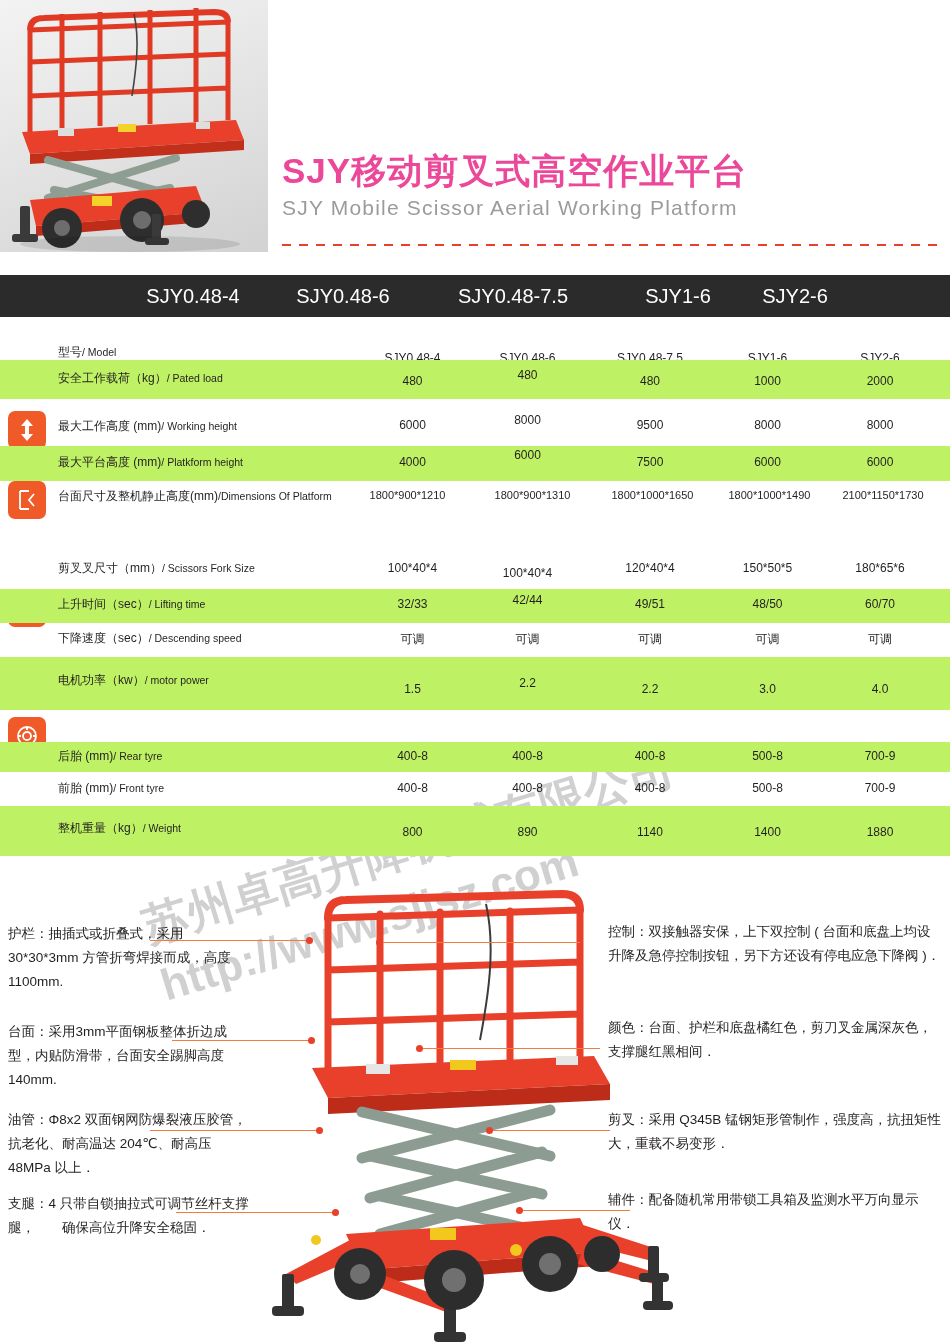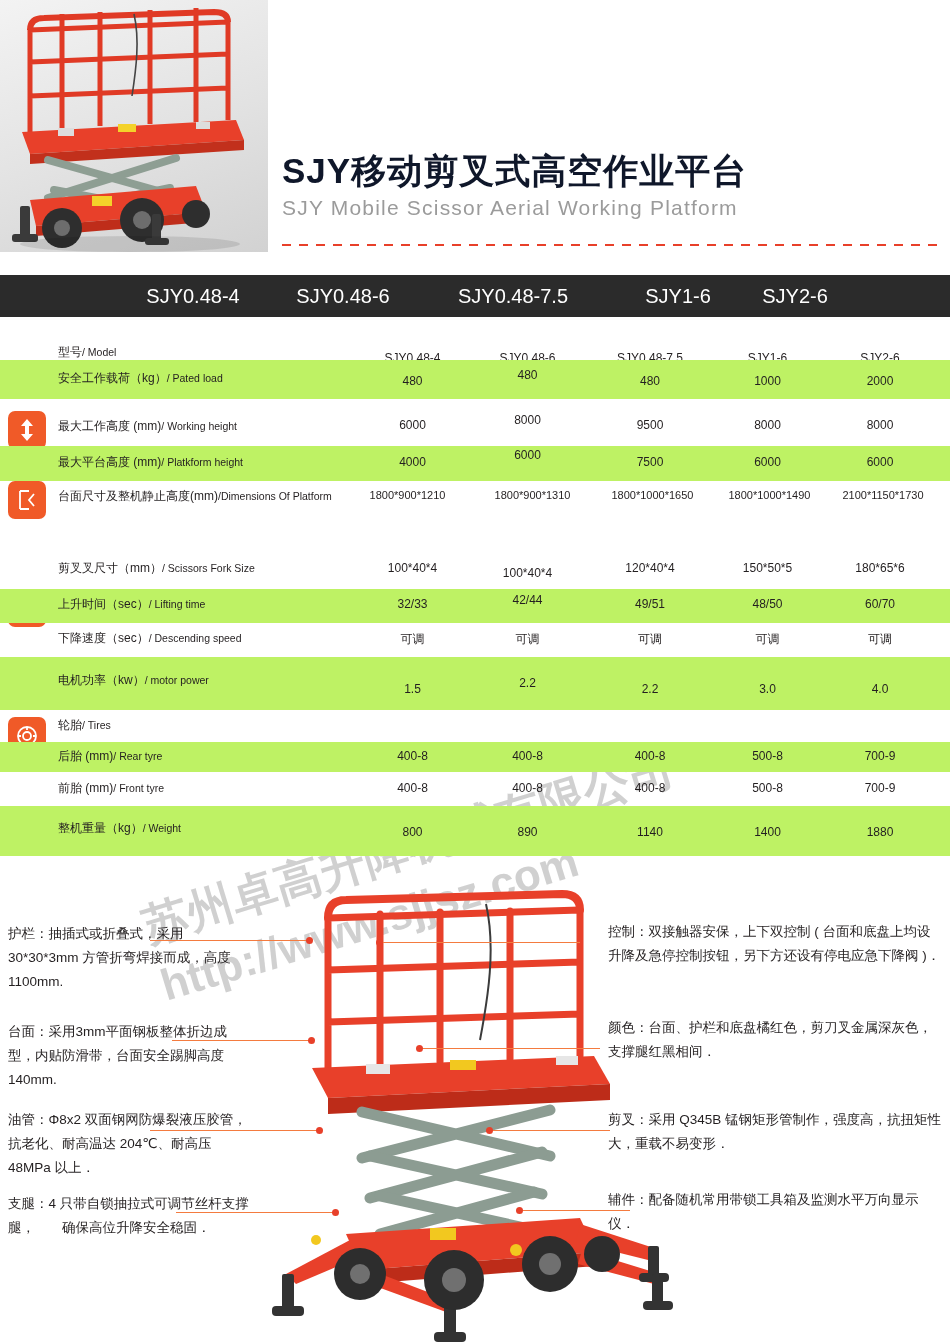--- a/index.html
+++ b/index.html
@@ -12,21 +12,21 @@
   
   .header{position:absolute;left:0;top:0;width:950px;height:258px;}
   .hero{
     position:absolute;left:0;top:0;width:268px;height:252px;
     background:linear-gradient(160deg,#f3f3f3 0%,#e2e2e2 55%,#d2d2d2 100%);
     overflow:hidden;
   }
   .hero svg{position:absolute;left:0;top:0;}
   .title-wrap{position:absolute;left:282px;top:150px;width:660px;}
   .title-cn{
-    font-size:35px;font-weight:bold;color:#0f172a;letter-spacing:1px;
+    font-size:35px;font-weight:bold;color:#ec4899;letter-spacing:1px;
     line-height:42px;white-space:nowrap;
   }
   .title-en{
     font-size:21px;color:#9b9b9b;letter-spacing:1.2px;line-height:28px;
     margin-top:2px;white-space:nowrap;
   }
   .dash-line{
     position:absolute;left:282px;top:244px;width:660px;height:2px;
     background:repeating-linear-gradient(to right,#e8402a 0 9px,rgba(0,0,0,0) 9px 17px);
   }
@@ -294,25 +294,20 @@
     <div class="label" style="top:16px;">
       <span class="cn">电机功率（kw）</span><span class="en">/ motor power</span>
     </div>
     <div class="val" style="left:355px;width:115px;top:25px;">1.5</div>
     <div class="val" style="left:470px;width:115px;top:19px;">2.2</div>
     <div class="val" style="left:585px;width:130px;top:25px;">2.2</div>
     <div class="val" style="left:715px;width:105px;top:25px;">3.0</div>
     <div class="val" style="left:820px;width:120px;top:25px;">4.0</div>
   </div>
 
-  <div class="row" style="top:393px;height:32px;">
-    <div class="label" style="top:8px;">
-      <span class="cn">轮胎</span><span class="en">/ Tires</span>
-    </div>
-  </div>
 
   <div class="row shade" style="top:425px;height:30px;padding-left:36px;">
     <div class="label" style="top:7px;">
       <span class="cn">后胎 (mm)</span><span class="en">/ Rear tyre</span>
     </div>
     <div class="val" style="left:355px;width:115px;top:7px;">400-8</div>
     <div class="val" style="left:470px;width:115px;top:7px;">400-8</div>
     <div class="val" style="left:585px;width:130px;top:7px;">400-8</div>
     <div class="val" style="left:715px;width:105px;top:7px;">500-8</div>
     <div class="val" style="left:820px;width:120px;top:7px;">700-9</div>

